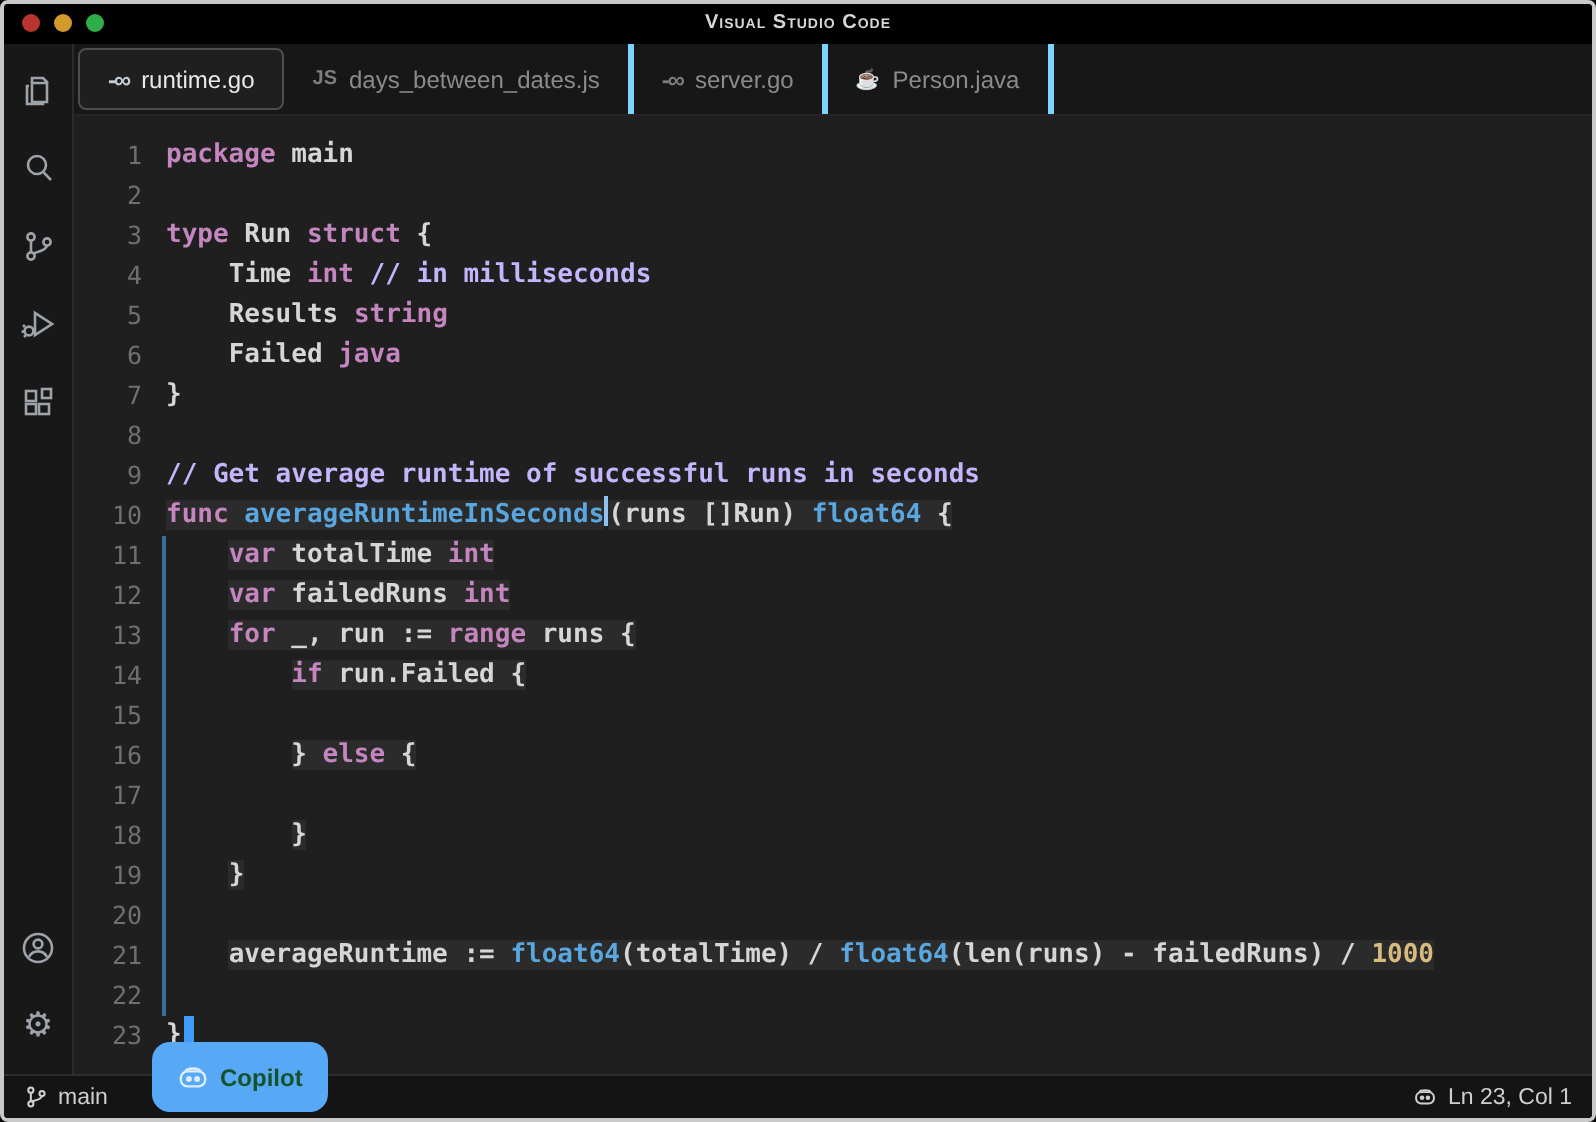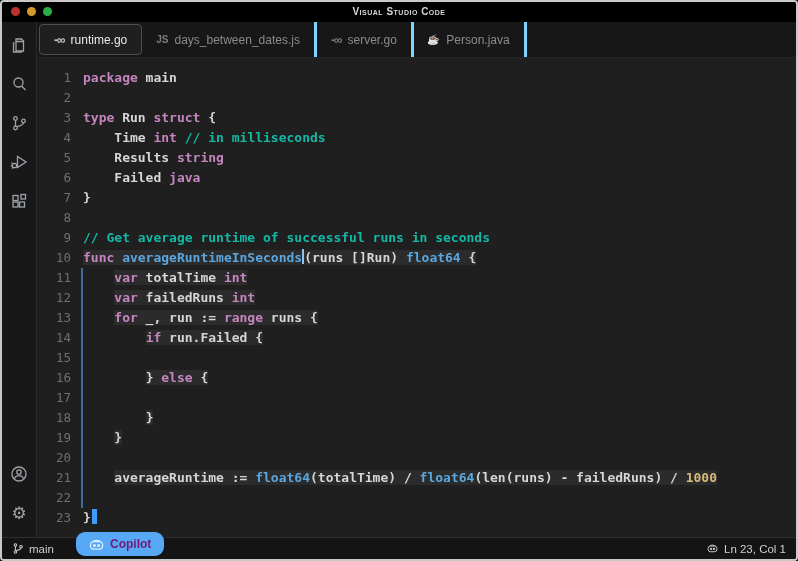--- a/index.html
+++ b/index.html
@@ -41,38 +41,38 @@
   .tab:not(.active) .ticon { color:#7c7c7c; }
 
   
   .editor { flex:1; background:#1f1f1f; position:relative; overflow:hidden;
             font-family:"DejaVu Sans Mono", monospace; }
   .lines { padding-top:10px; }
   .cline { display:flex; height:20px; line-height:20px; font-size:13px; }
   .ln { width:34px; flex:0 0 auto; text-align:right; color:#6f6f6f; font-size:12.5px; }
   .code { white-space:pre; margin-left:12px; font-weight:bold; letter-spacing:0; }
   .tk-k { color:#c586c0; } .tk-w { color:#d6d6d6; } .tk-b { color:#5aa7e0; }
-  .tk-c { color:#14b8a6; } .tk-y { color:#d7ba7d; }
+  .tk-c { color:#c4b5fd; } .tk-y { color:#d7ba7d; }
   .hl-bg { background:rgba(255,255,255,0.055); }
   .guide { position:absolute; left:44px; top:210px; width:2px; height:240px; background:#3a6e9c; }
   .cursor { display:inline-block; width:5px; height:15px; background:#3f9bf8;
             vertical-align:-2px; margin-left:1px; }
   .cursor2 { display:inline-block; width:2px; height:15px; background:#8ec2f0; vertical-align:-2px; }
 
   
   .statusbar { height:22px; background:#141414; border-top:1px solid #2e2e2e;
                display:flex; align-items:center; justify-content:space-between;
                color:#cfcfcf; font-size:11.5px; flex:0 0 auto; }
   .sb-left, .sb-right { display:flex; align-items:center; gap:5px; padding:0 10px; cursor:pointer; }
   .sb-left svg, .sb-right svg { stroke:#cfcfcf; fill:none; stroke-width:1.2; }
 
   
-  .copilot-btn { position:absolute; left:74px; bottom:3px; height:24px; padding:0 13px;
+  .copilot-btn { position:absolute; left:74px; bottom:3px; height:35px; padding:0 13px;
                  background:#57a8f5; border:none; border-radius:9px; display:flex; align-items:center;
-                 gap:6px; color:#701a75; font-size:12px; font-weight:bold; z-index:10; cursor:pointer;
+                 gap:6px; color:#14532d; font-size:12px; font-weight:bold; z-index:10; cursor:pointer;
                  font-family:"Liberation Sans", sans-serif; }
   .copilot-btn svg { stroke:#dceeff; fill:none; stroke-width:1.3; }
 </style>
 </head>
 <body>
 
 <div class="window">
 
   <div class="titlebar">
     <div class="traffic">

